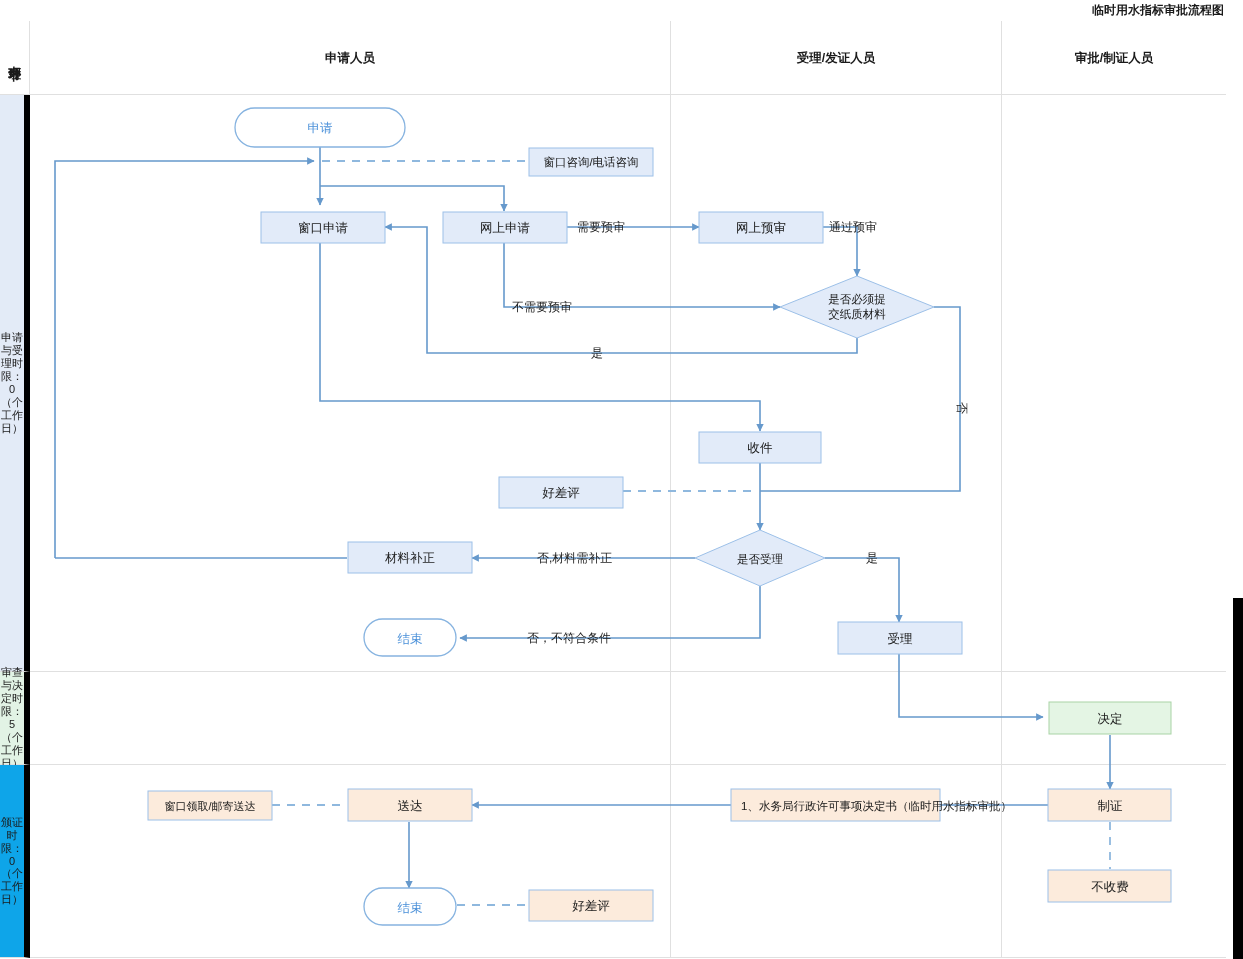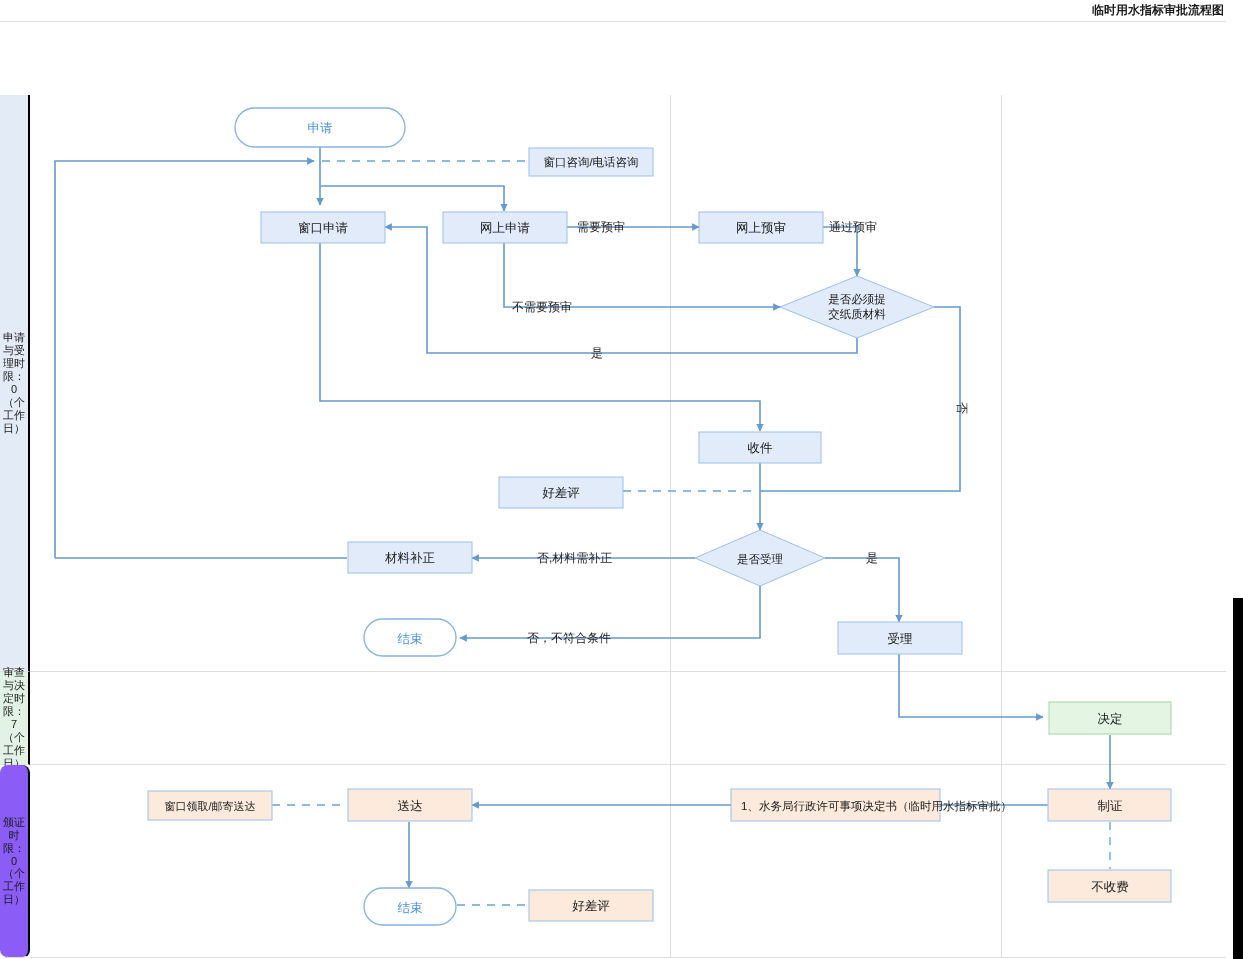--- a/index.html
+++ b/index.html
@@ -28,31 +28,31 @@
     border-right:1px solid #e0e0e0;
   }
   .hdr-cell.vert{
     writing-mode:vertical-rl;text-orientation:upright;letter-spacing:1px;
     font-size:12.5px;line-height:1.15;
   }
 
   
   .lane-lbl{
     position:absolute;left:0;box-sizing:border-box;
-    border-right:2px solid #000000;border-bottom:1px solid #e0e0e0;
+    border-right:6px solid #000000;border-bottom:1px solid #e0e0e0;
     width:30px;
     display:flex;align-items:center;justify-content:center;
     font-size:11px;line-height:1.18;color:#1a1a1a;text-align:center;
     writing-mode:horizontal-tb;
     word-break:break-all;padding:0 1px;
   }
   .lane-lbl span{display:block;width:26px;text-align:center;}
   .lane-a{background:#e3ebf7;}
   .lane-b{background:#e2f3e5;}
-  .lane-c{background:#8b5cf6;border-radius:8px;}
+  .lane-c{background:#0ea5e9;}
 
   
   .lane-body{
     position:absolute;box-sizing:border-box;background:#fff;
     border-right:1px solid #e0e0e0;border-bottom:1px solid #e0e0e0;
   }
 
   
   svg#flow{position:absolute;left:0;top:0;width:1243px;height:959px;pointer-events:none;}
 
@@ -71,26 +71,32 @@
 </style>
 </head>
 <body>
 
 <div id="root">
 
   <div class="title-bar">
     <span class="tt">临时用水指标审批流程图</span>
   </div>
 
+  <div class="hdr-row">
+    <div class="hdr-cell vert" style="left:0;width:30px;">办理环节</div>
+    <div class="hdr-cell" style="left:30px;width:641px;">申请人员</div>
+    <div class="hdr-cell" style="left:671px;width:331px;">受理/发证人员</div>
+    <div class="hdr-cell" style="left:1002px;width:224px;border-right:none;">审批/制证人员</div>
+  </div>
 
   <div class="lane-lbl lane-a" style="top:95px;height:577px;">
     <span>申请与受理时限：0（个工作日）</span>
   </div>
   <div class="lane-lbl lane-b" style="top:672px;height:93px;">
-    <span>审查与决定时限：7（个工作日）</span>
+    <span>审查与决定时限：5（个工作日）</span>
   </div>
   <div class="lane-lbl lane-c" style="top:765px;height:193px;">
     <span>颁证时限：0（个工作日）</span>
   </div>
 
   <div class="lane-body" style="left:30px;top:95px;width:641px;height:577px;"></div>
   <div class="lane-body" style="left:671px;top:95px;width:331px;height:577px;"></div>
   <div class="lane-body" style="left:1002px;top:95px;width:224px;height:577px;border-right:none;"></div>
 
   <div class="lane-body" style="left:30px;top:672px;width:641px;height:93px;"></div>

